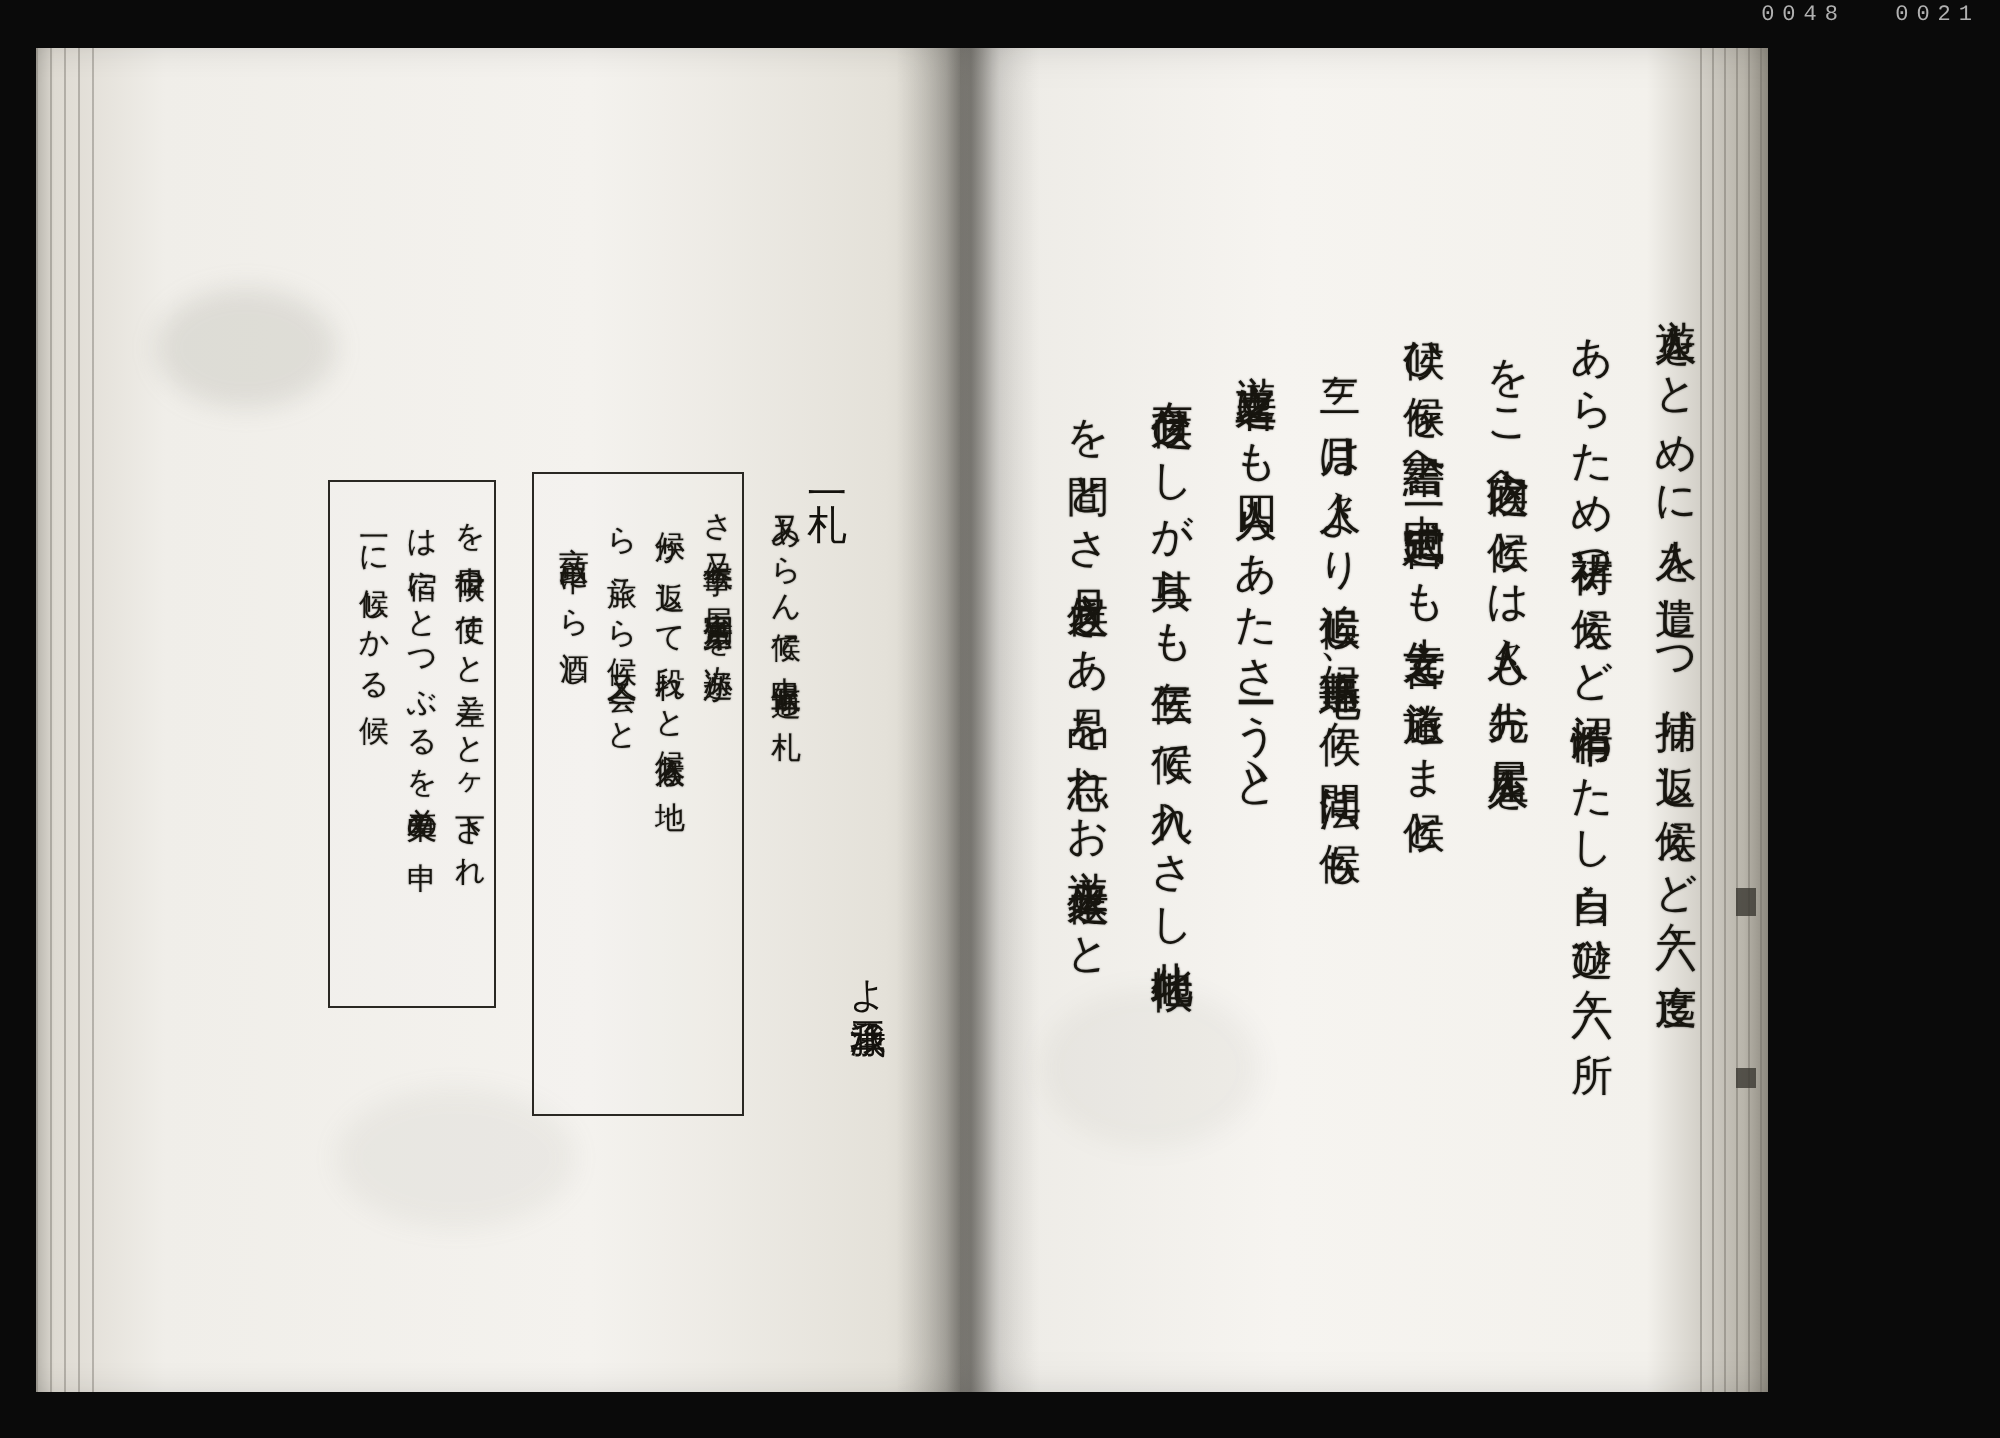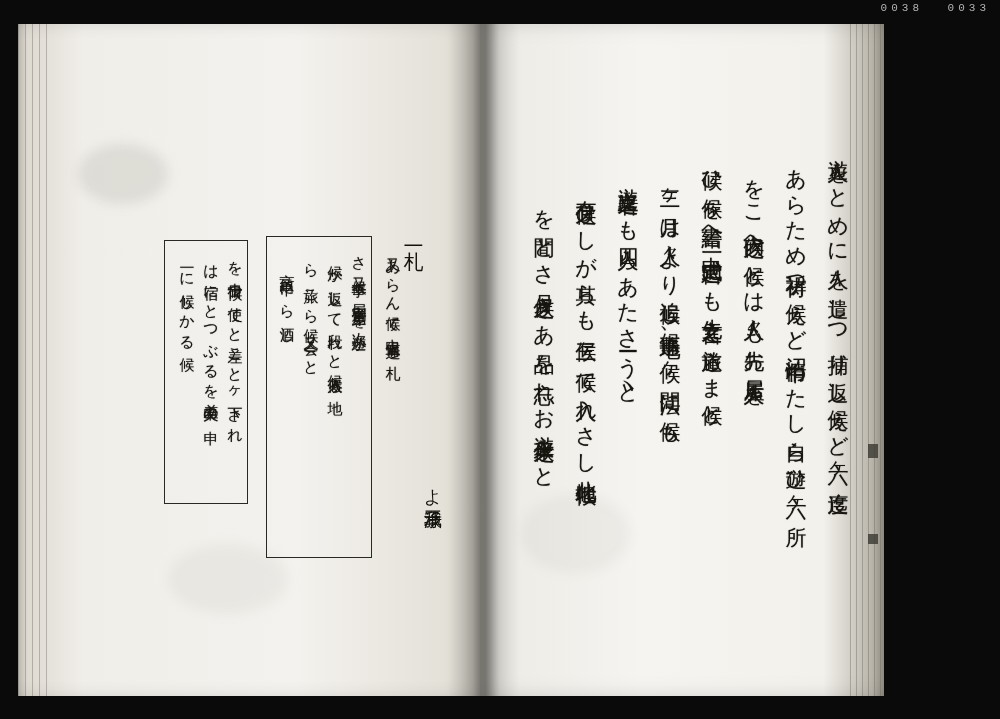--- a/index.html
+++ b/index.html
@@ -166,22 +166,22 @@
     background: #3a3731;
     opacity: .8;
   }
 </style>
 </head>
 <body>
 
 <div id="scan">
 
   <div class="frame-numbers">
-    <span>0038</span>
-    <span>0033</span>
+    <span>0048</span>
+    <span>0021</span>
   </div>
 
   <div class="book">
 
     <div class="page page-left">
       <div class="edge-stack edge-left"></div>
 
       <div class="blotch" style="left:60px; top:120px; width:90px; height:60px;"></div>
       <div class="blotch" style="left:150px; top:520px; width:120px; height:70px; opacity:.5;"></div>
 

